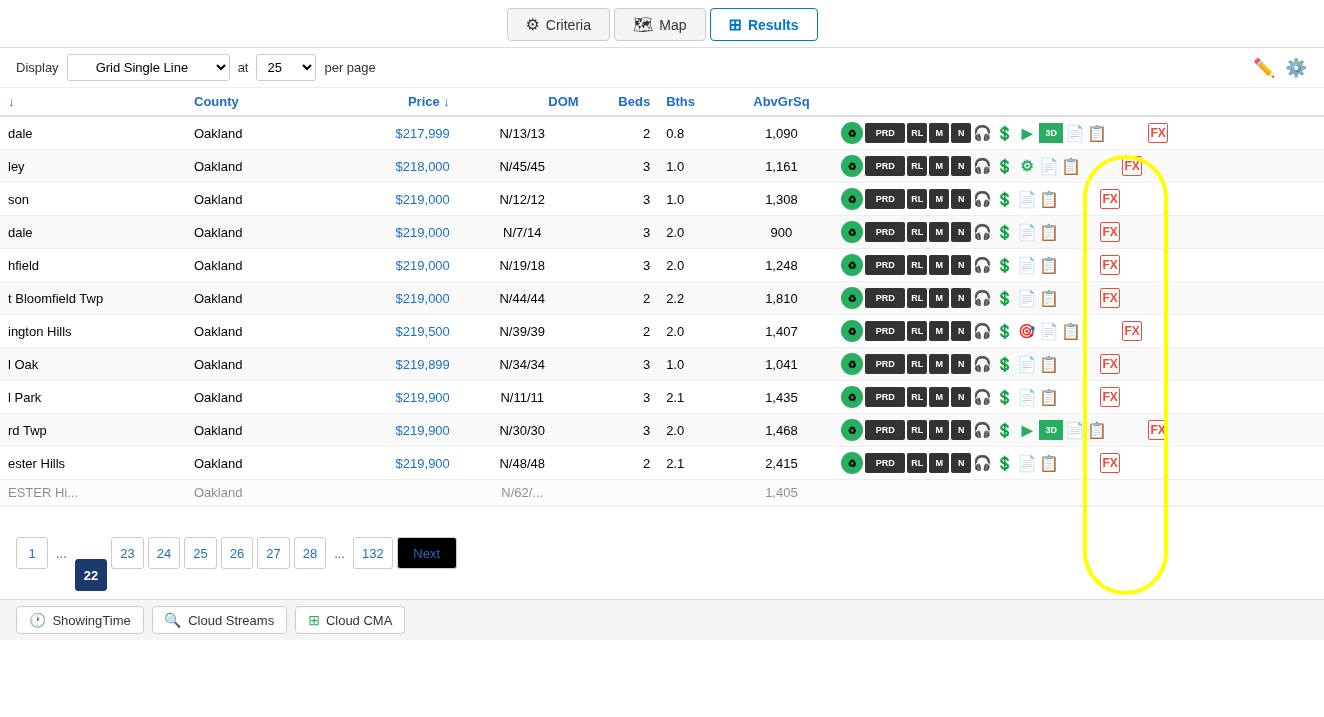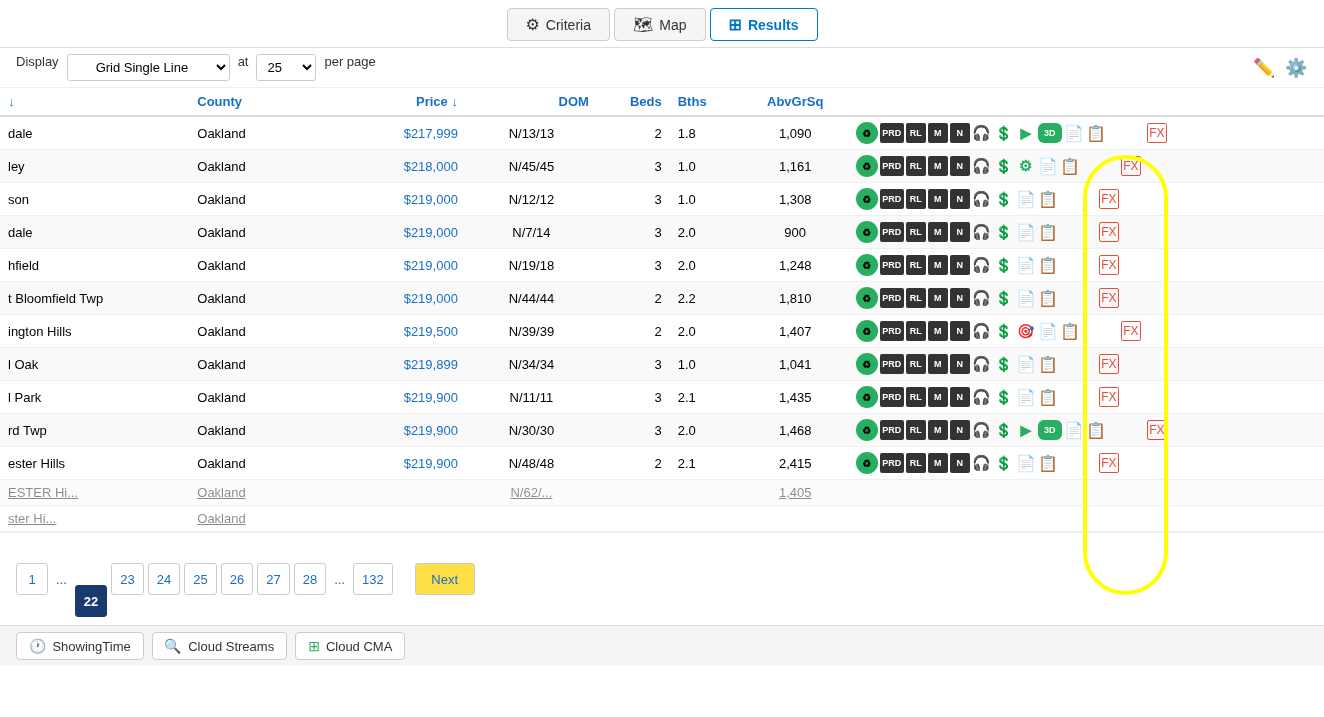--- a/index.html
+++ b/index.html
@@ -36,20 +36,21 @@
       background: #fff;
       border-color: #0077cc;
       color: #0077cc;
       font-weight: bold;
     }
     .tab-icon { font-size: 16px; }
 
     
     .toolbar {
       display: flex;
+      align-items: center;
       padding: 6px 16px;
       gap: 8px;
       border-bottom: 1px solid #eee;
     }
     .toolbar-label { color: #333; font-size: 13px; }
     .toolbar-select {
       padding: 4px 24px;
       border: 1px solid #ccc;
       border-radius: 3px;
       font-size: 13px;
@@ -91,21 +92,21 @@
       font-weight: 600;
       padding: 6px 8px;
       text-align: left;
       border-bottom: 2px solid #ddd;
       white-space: nowrap;
       position: sticky;
       top: 0;
     }
     tbody tr { border-bottom: 1px solid #eee; }
     tbody tr:nth-child(even) { background: #f9f9f9; }
-    tbody tr.faded { opacity: 0.45; text-decoration: underline; }
+    tbody tr.faded { opacity: 0.45; }
     tbody td {
       padding: 5px 8px;
       white-space: nowrap;
       vertical-align: middle;
     }
     .price-link { color: #1a6fc4; text-decoration: none; }
 
     
     .action-icons {
       display: flex;
@@ -118,31 +119,31 @@
       display: inline-flex;
       align-items: center;
       justify-content: center;
       border-radius: 3px;
       font-size: 10px;
       font-weight: bold;
       cursor: pointer;
       flex-shrink: 0;
     }
     .act-green { background: #27ae60; border-radius: 50%; width: 22px; height: 22px; }
-    .act-prd { background: #333; color: #fff; font-size: 9px; border-radius: 2px; width: 24px; }
+    .act-prd { background: #333; color: #fff; font-size: 9px; border-radius: 2px; width: 40px; }
     .act-rl { background: #333; color: #fff; font-size: 9px; border-radius: 2px; }
     .act-m { background: #333; color: #fff; font-size: 9px; border-radius: 2px; }
     .act-n { background: #333; color: #fff; font-size: 9px; border-radius: 2px; }
     .act-headphone { color: #1a6fc4; font-size: 15px; }
     .act-dollar { color: #27ae60; font-size: 14px; }
     .act-video { color: #27ae60; font-size: 14px; }
-    .act-3d { background: #27ae60; color: #fff; font-size: 9px; border-radius: 6px; width: 24px; }
+    .act-3d { background: #27ae60; color: #fff; font-size: 9px; border-radius: 0; width: 24px; }
     .act-doc-blue { color: #1a6fc4; font-size: 16px; }
     .act-doc-green { color: #27ae60; font-size: 16px; }
-    .act-fx { color: #e74c3c; font-size: 12px; font-weight: normal; border: 1px solid #e74c3c; border-radius: 2px; padding: 0 2px; margin-left: 39px; }
+    .act-fx { color: #e74c3c; font-size: 12px; font-weight: bold; border: 1px solid #e74c3c; border-radius: 2px; padding: 0 2px; margin-left: 39px; }
     .act-settings-green { color: #27ae60; font-size: 15px; }
     .act-target { color: #1a6fc4; font-size: 14px; }
 
     
     .yellow-circle {
       position: absolute;
       top: 155px;
       left: 1083px;
       width: 85px;
       height: 440px;
@@ -185,25 +186,24 @@
     .page-dots {
       color: #555;
       padding: 0 4px;
     }
     .page-next {
       min-width: 60px;
       height: 32px;
       padding: 0 12px;
       border: 1px solid #ccc;
       border-radius: 3px;
-      background: #fde047;
+      background: #000000;
       color: #1a6fc4;
       cursor: pointer;
       font-size: 13px;
-      margin-left: 18px;
     }
 
     
     .bottom-bar {
       display: flex;
       align-items: center;
       padding: 6px 16px;
       gap: 8px;
       border-top: 1px solid #ddd;
       background: #f5f5f5;
@@ -288,21 +288,21 @@
           <th class="col-actions"></th>
         </tr>
       </thead>
       <tbody id="table-body">
       <tr>
             <td class="col-address">dale</td>
             <td class="col-county">Oakland</td>
             <td class="col-price"><a class="price-link" href="#">$217,999</a></td>
             <td class="col-dom">N/13/13</td>
             <td class="col-beds">2</td>
-            <td class="col-bths">1.8</td>
+            <td class="col-bths">0.8</td>
             <td class="col-abv">1,090</td>
             <td class="col-actions">
               <div class="action-icons">
                 <span class="act-icon act-green" title="refresh">♻</span>
                 <span class="act-icon act-prd" title="PRD">PRD</span>
                 <span class="act-icon act-rl" title="RL">RL</span>
                 <span class="act-icon act-m" title="M">M</span>
                 <span class="act-icon act-n" title="N">N</span>
                 <span class="act-icon act-headphone" title="headphone">🎧</span>
                 <span class="act-icon act-dollar" title="dollar">💲</span>
@@ -549,30 +549,20 @@
             </td>
           </tr>
           <tr class="faded">
             <td class="col-address">ESTER Hi...</td>
             <td class="col-county">Oakland</td>
             <td class="col-price"></td>
             <td class="col-dom">N/62/...</td>
             <td class="col-beds"></td>
             <td class="col-bths"></td>
             <td class="col-abv">1,405</td>
-            <td class="col-actions"></td>
-          </tr>
-          <tr class="faded">
-            <td class="col-address">ster Hi...</td>
-            <td class="col-county">Oakland</td>
-            <td class="col-price"></td>
-            <td class="col-dom"></td>
-            <td class="col-beds"></td>
-            <td class="col-bths"></td>
-            <td class="col-abv"></td>
             <td class="col-actions"></td>
           </tr>
         </tbody>
     </table>
   </div>
 
   <div class="yellow-circle"></div>
 
   <div class="pagination">
     <button class="page-btn">1</button>

